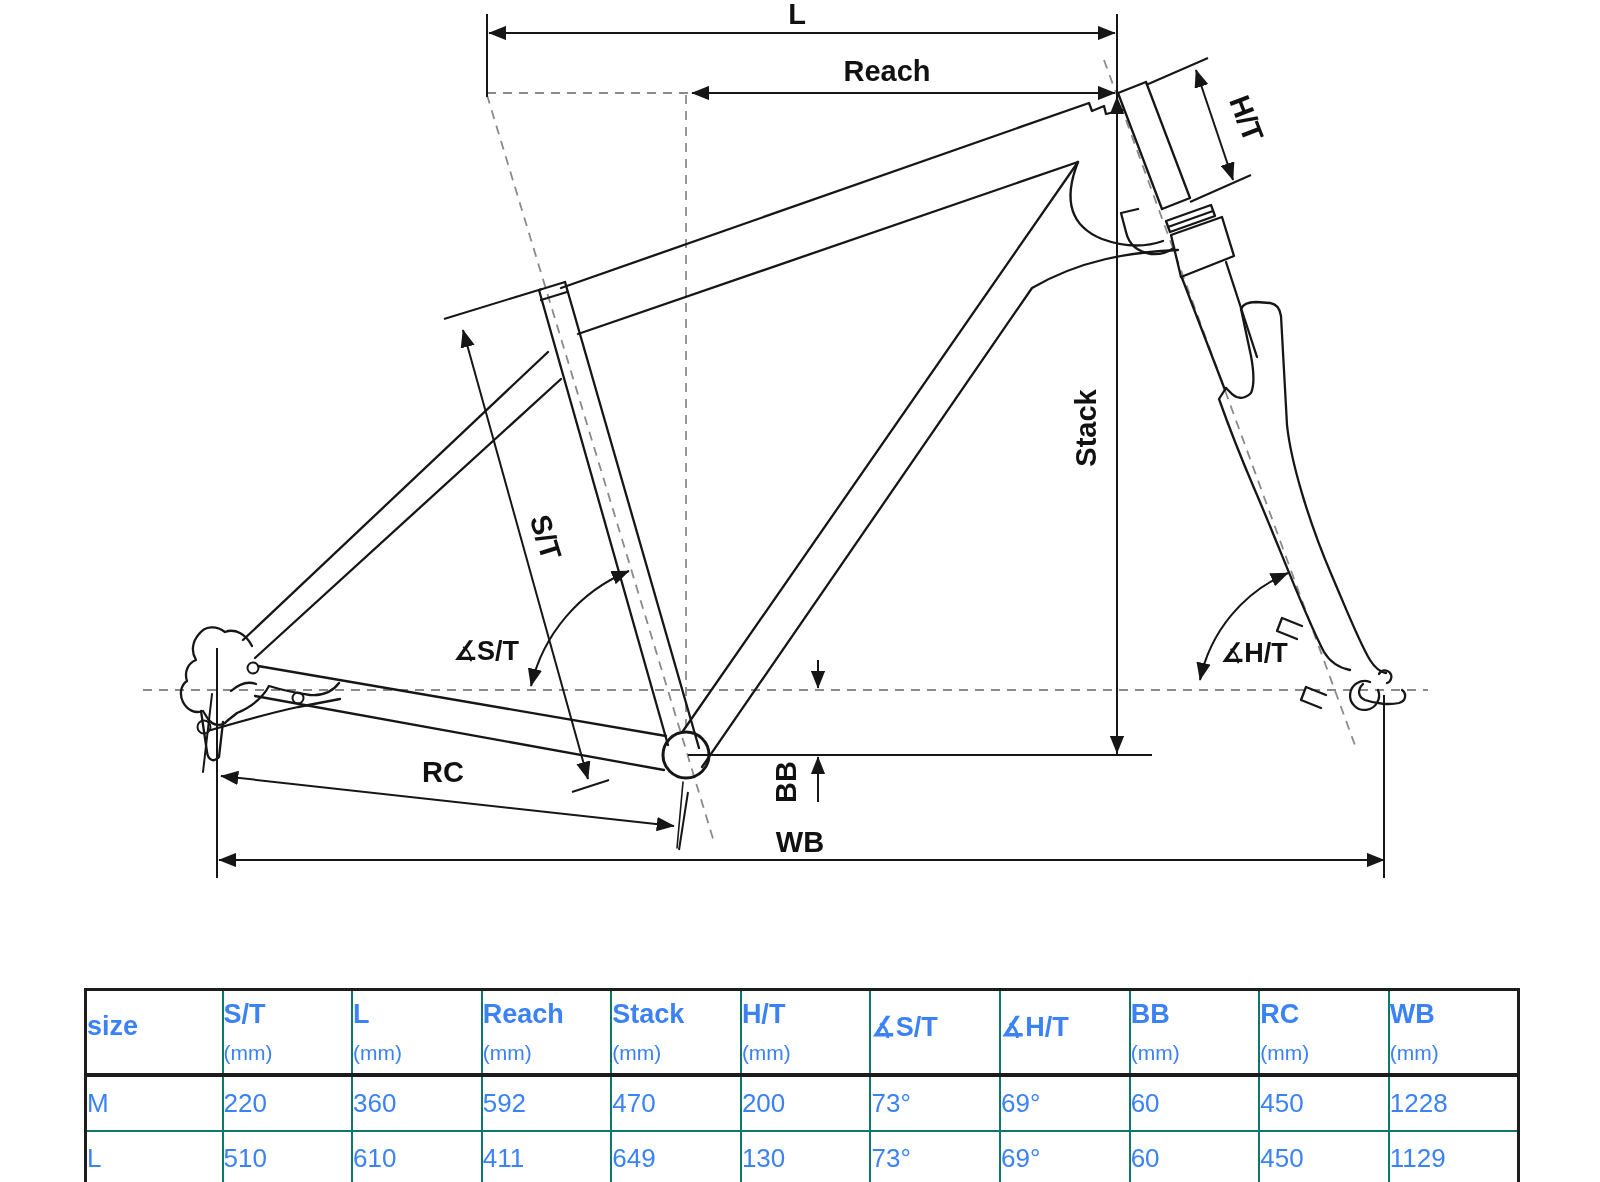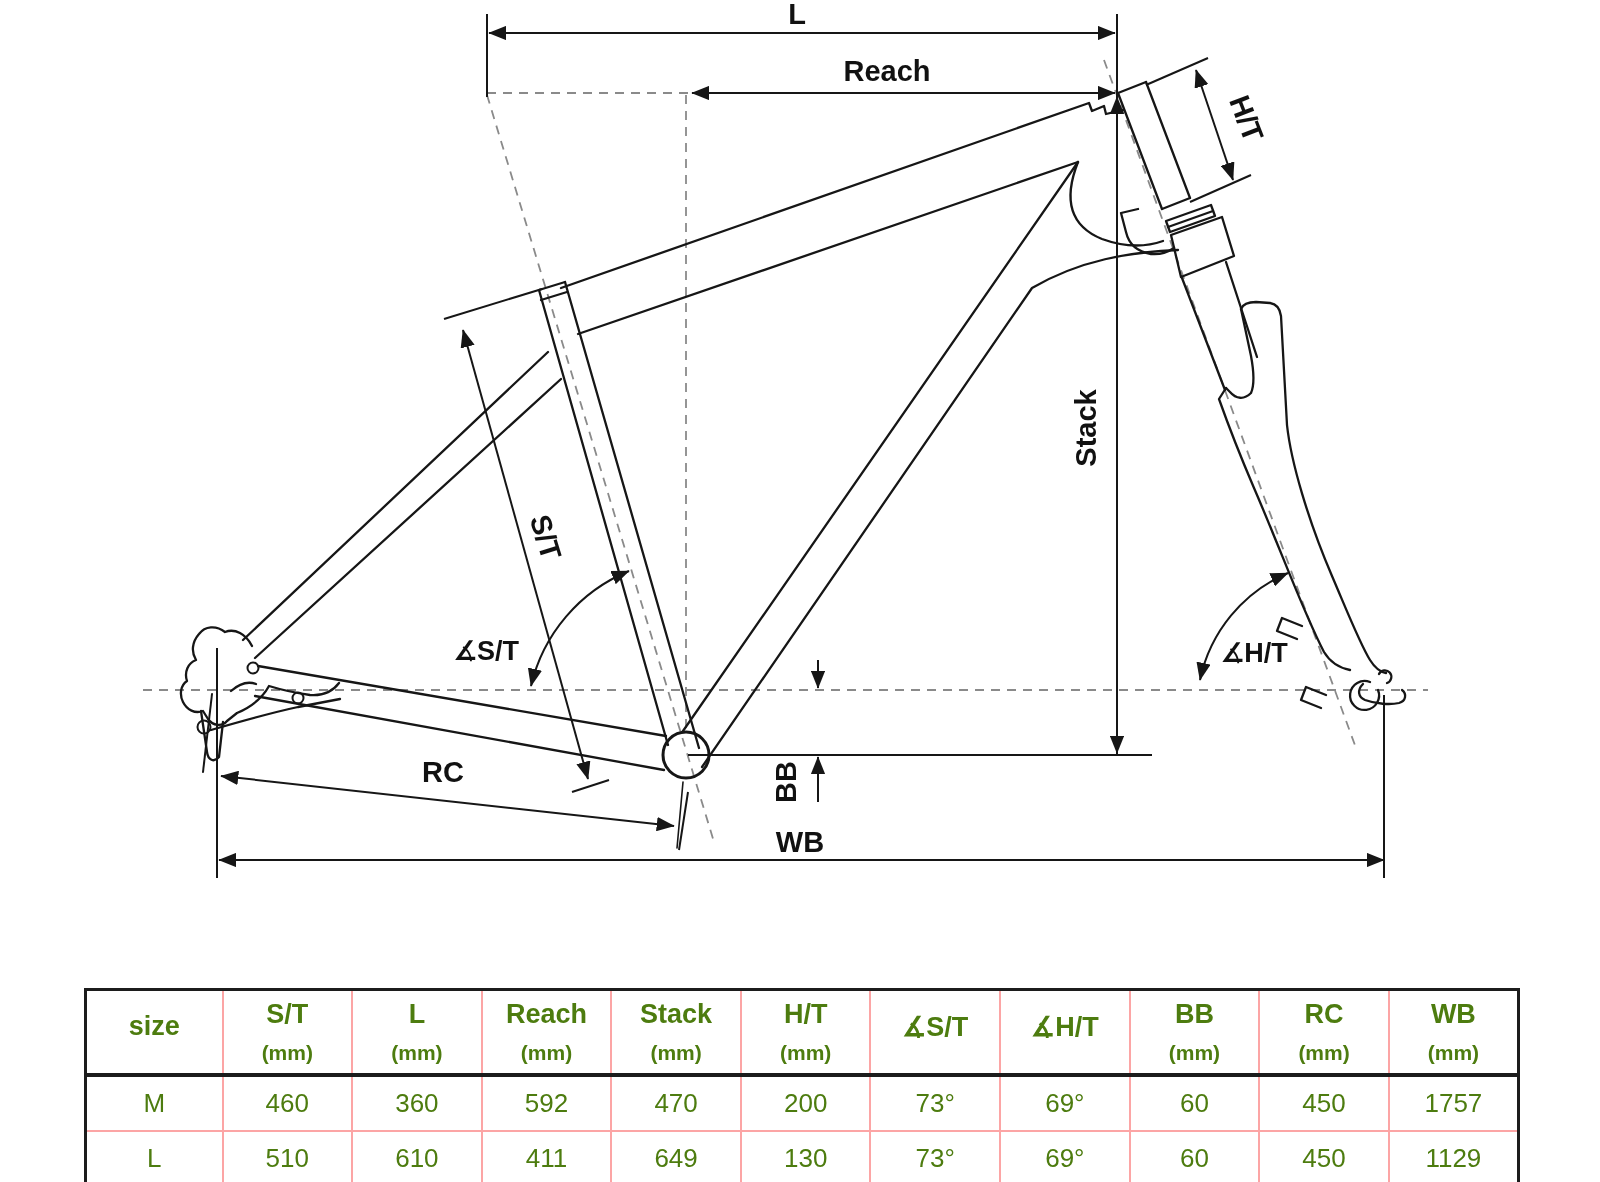--- a/index.html
+++ b/index.html
@@ -6,24 +6,24 @@
   .page{position:relative;width:1600px;height:1182px;background:#ffffff;overflow:hidden;
         font-family:"Liberation Sans",sans-serif;color:#111;}
   .diagram{position:absolute;left:0;top:0;}
   svg text{fill:#111;font-family:"Liberation Sans","DejaVu Sans",sans-serif;font-weight:bold;}
   .dim-label{font-size:29px;}
   .angle-label{font-size:27px;}
 
   table.geo{position:absolute;left:84px;top:988px;width:1433px;border-collapse:collapse;
             table-layout:fixed;background:#fff;}
   table.geo{border:3px solid #1c1c1c;}
-  table.geo th, table.geo td{border:2px solid #fca5a5;text-align:center;vertical-align:middle;
-            padding:0;color:#4d7c0f;}
+  table.geo th, table.geo td{border:2px solid #0f766e;text-align:left;vertical-align:middle;
+            padding:0;color:#3b82f6;}
   table.geo thead th{height:82px;font-size:27px;font-weight:bold;border-bottom:4px solid #1c1c1c;}
-  table.geo thead th .unit{display:block;font-size:21px;font-weight:bold;margin-top:11px;}
+  table.geo thead th .unit{display:block;font-size:21px;font-weight:normal;margin-top:11px;}
   table.geo tbody td{height:53px;font-size:26px;font-weight:normal;}
 </style>
 </head>
 <body>
 
 <div class="page">
 
   <svg class="diagram" width="1600" height="960" viewBox="0 0 1600 960">
     <defs>
       <marker id="arr" viewBox="0 0 10 8" refX="9.6" refY="4" markerWidth="9" markerHeight="7.2" orient="auto-start-reverse">
@@ -160,30 +160,30 @@
         <th><span>∡S/T</span><span class="unit"></span></th>
         <th><span>∡H/T</span><span class="unit"></span></th>
         <th><span>BB</span><span class="unit">(mm)</span></th>
         <th><span>RC</span><span class="unit">(mm)</span></th>
         <th><span>WB</span><span class="unit">(mm)</span></th>
       </tr>
     </thead>
     <tbody>
       <tr>
         <td>M</td>
-        <td>460</td>
+        <td>220</td>
         <td>360</td>
         <td>592</td>
         <td>470</td>
         <td>200</td>
         <td>73°</td>
         <td>69°</td>
         <td>60</td>
         <td>450</td>
-        <td>1757</td>
+        <td>1228</td>
       </tr>
       <tr>
         <td>L</td>
         <td>510</td>
         <td>610</td>
         <td>411</td>
         <td>649</td>
         <td>130</td>
         <td>73°</td>
         <td>69°</td>

